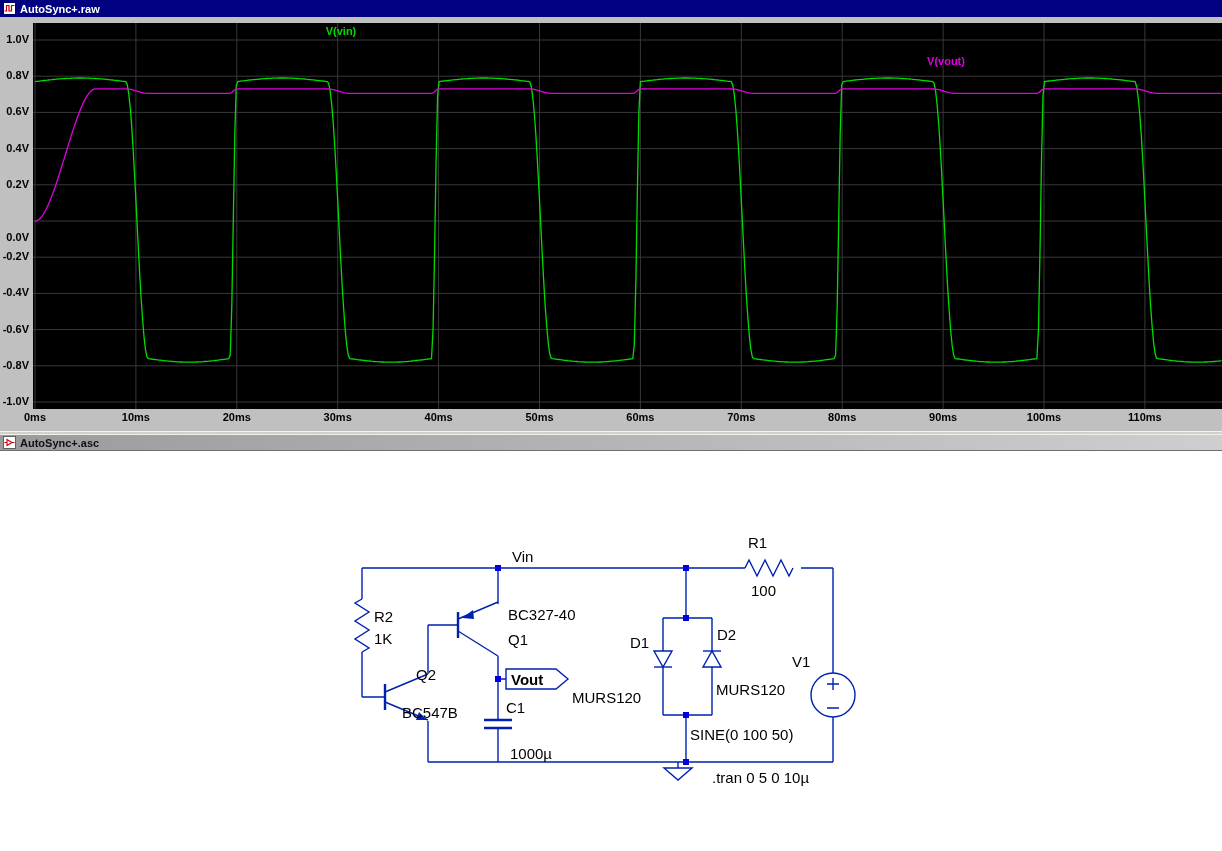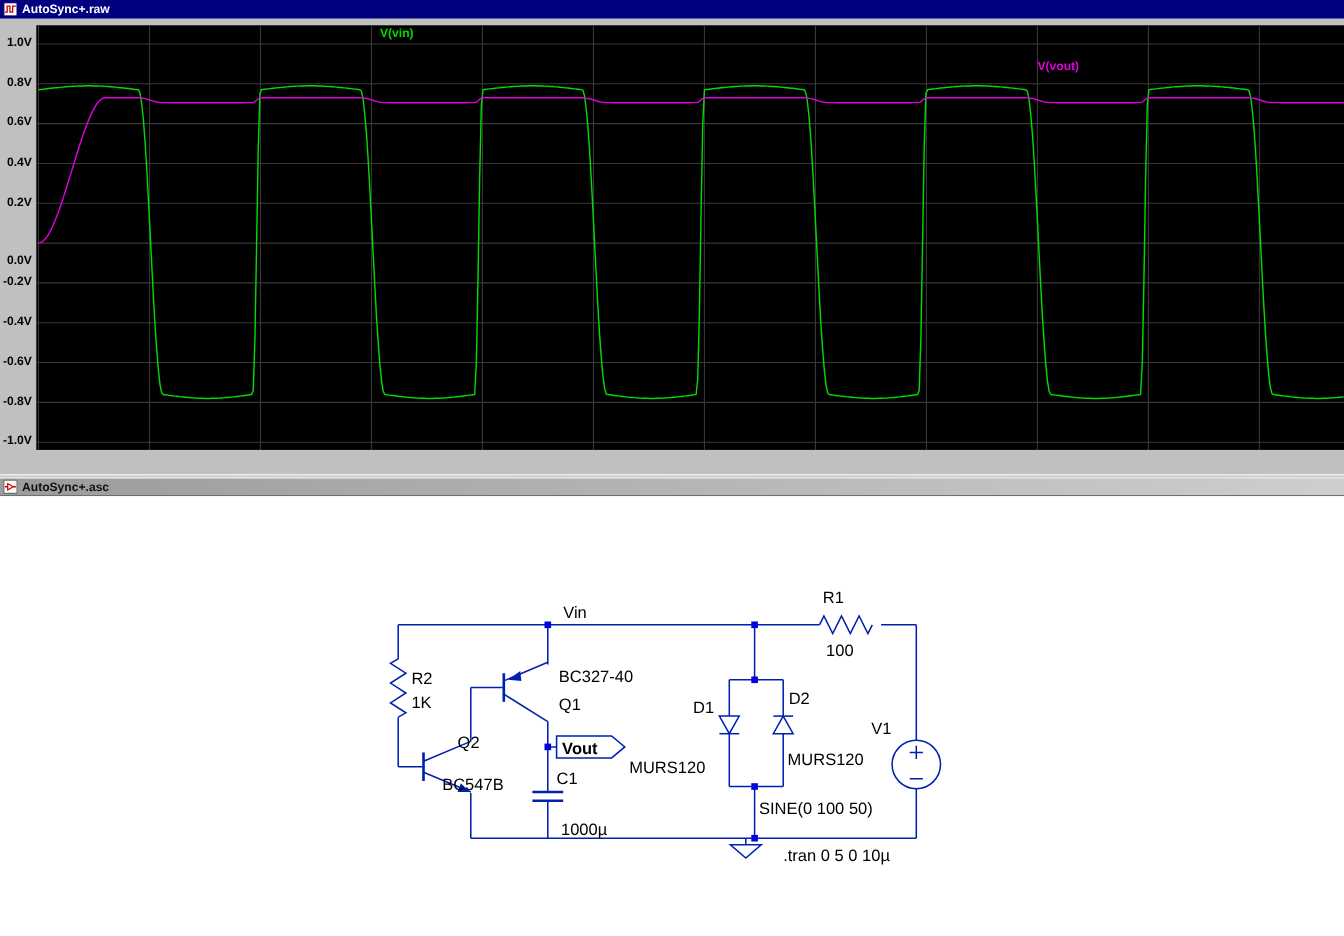--- a/index.html
+++ b/index.html
@@ -9,21 +9,21 @@
   .titlebar{position:absolute;left:0;right:0;height:17px;display:flex;align-items:center;
             padding-left:3px;gap:4px;box-sizing:border-box;}
   .tb-plot{top:0;background:#000080;color:#ffffff;}
   .tb-sch{top:434px;background:linear-gradient(90deg,#9b9b9b,#cfcfcf);color:#101010;
           border-top:1px solid #efefef;border-bottom:1px solid #6f6f6f;}
   .tb-title{font-size:11px;font-weight:bold;white-space:nowrap;}
   .tb-icon{width:13px;height:13px;flex:0 0 auto;}
   
   .plot-pane{position:absolute;top:17px;left:0;width:1222px;height:414px;background:#c0c0c0;}
   .plot-black{position:absolute;left:33px;top:6px;width:1189px;height:386px;background:#000000;}
-  .legend-label{position:absolute;top:2px;width:70px;text-align:right;font-size:11px;font-weight:bold;}
+  .legend-label{position:absolute;top:2px;width:70px;text-align:center;font-size:11px;font-weight:bold;}
   #legend-vin{left:273px;}
   #legend-vout{left:878px;}
   #y-labels{position:absolute;left:0;top:0;width:31px;height:414px;}
   .ylab{position:absolute;right:2px;font-size:11px;font-weight:bold;color:#000;white-space:nowrap;}
   #x-labels{position:absolute;left:33px;top:394px;width:1189px;height:14px;}
   .xlab{position:absolute;width:80px;text-align:center;font-size:11px;font-weight:bold;color:#000;white-space:nowrap;}
   .separator{position:absolute;top:431px;left:0;width:1222px;height:3px;background:#d4d0c8;
              border-top:1px solid #f4f2ee;box-sizing:border-box;}
   
   .sch-pane{position:absolute;top:451px;left:0;width:1222px;height:400px;background:#ffffff;}
@@ -62,20 +62,34 @@
         <div class="ylab" style="top: 52.2px;">0.8V</div>
         <div class="ylab" style="top: 88.4px;">0.6V</div>
         <div class="ylab" style="top: 124.6px;">0.4V</div>
         <div class="ylab" style="top: 160.8px;">0.2V</div>
         <div class="ylab" style="top: 214px; margin-left: 21px;">0.0V</div>
         <div class="ylab" style="top: 233.2px;">-0.2V</div>
         <div class="ylab" style="top: 269.4px;">-0.4V</div>
         <div class="ylab" style="top: 305.6px;">-0.6V</div>
         <div class="ylab" style="top: 341.8px;">-0.8V</div>
         <div class="ylab" style="top: 378px;">-1.0V</div>
+      </div>
+    <div id="x-labels">
+        <div class="xlab" style="left: -38px;">0ms</div>
+        <div class="xlab" style="left: 62.9px;">10ms</div>
+        <div class="xlab" style="left: 163.8px;">20ms</div>
+        <div class="xlab" style="left: 264.7px;">30ms</div>
+        <div class="xlab" style="left: 365.6px;">40ms</div>
+        <div class="xlab" style="left: 466.5px;">50ms</div>
+        <div class="xlab" style="left: 567.4px;">60ms</div>
+        <div class="xlab" style="left: 668.3px;">70ms</div>
+        <div class="xlab" style="left: 769.2px;">80ms</div>
+        <div class="xlab" style="left: 870.1px;">90ms</div>
+        <div class="xlab" style="left: 971px;">100ms</div>
+        <div class="xlab" style="left: 1071.9px;">110ms</div>
       </div>
   </div>
 
   <div class="separator"></div>
 
   <div class="titlebar tb-sch">
     <svg class="tb-icon" viewBox="0 0 13 13">
       <rect x="0.5" y="0.5" width="12" height="12" fill="#ffffff" stroke="#606060"></rect>
       <path d="M1.5,6.5 H4 M9,6.5 H11.5" stroke="#cc0000" stroke-width="1.2" fill="none"></path>
       <polygon points="4,3.5 4,9.5 9,6.5" fill="none" stroke="#cc0000" stroke-width="1.1"></polygon>

